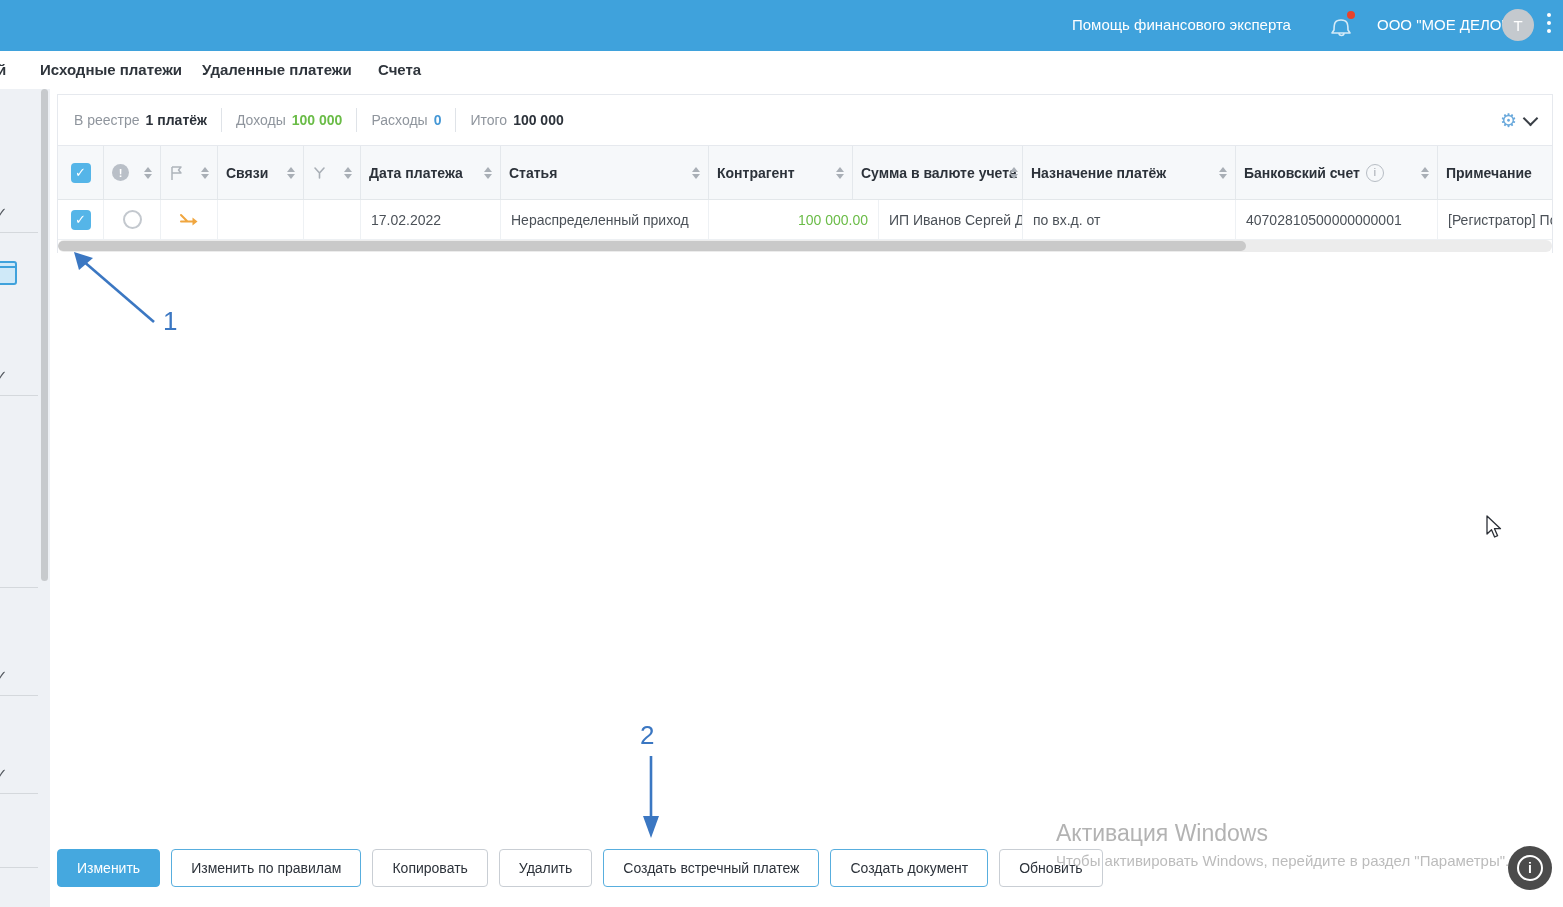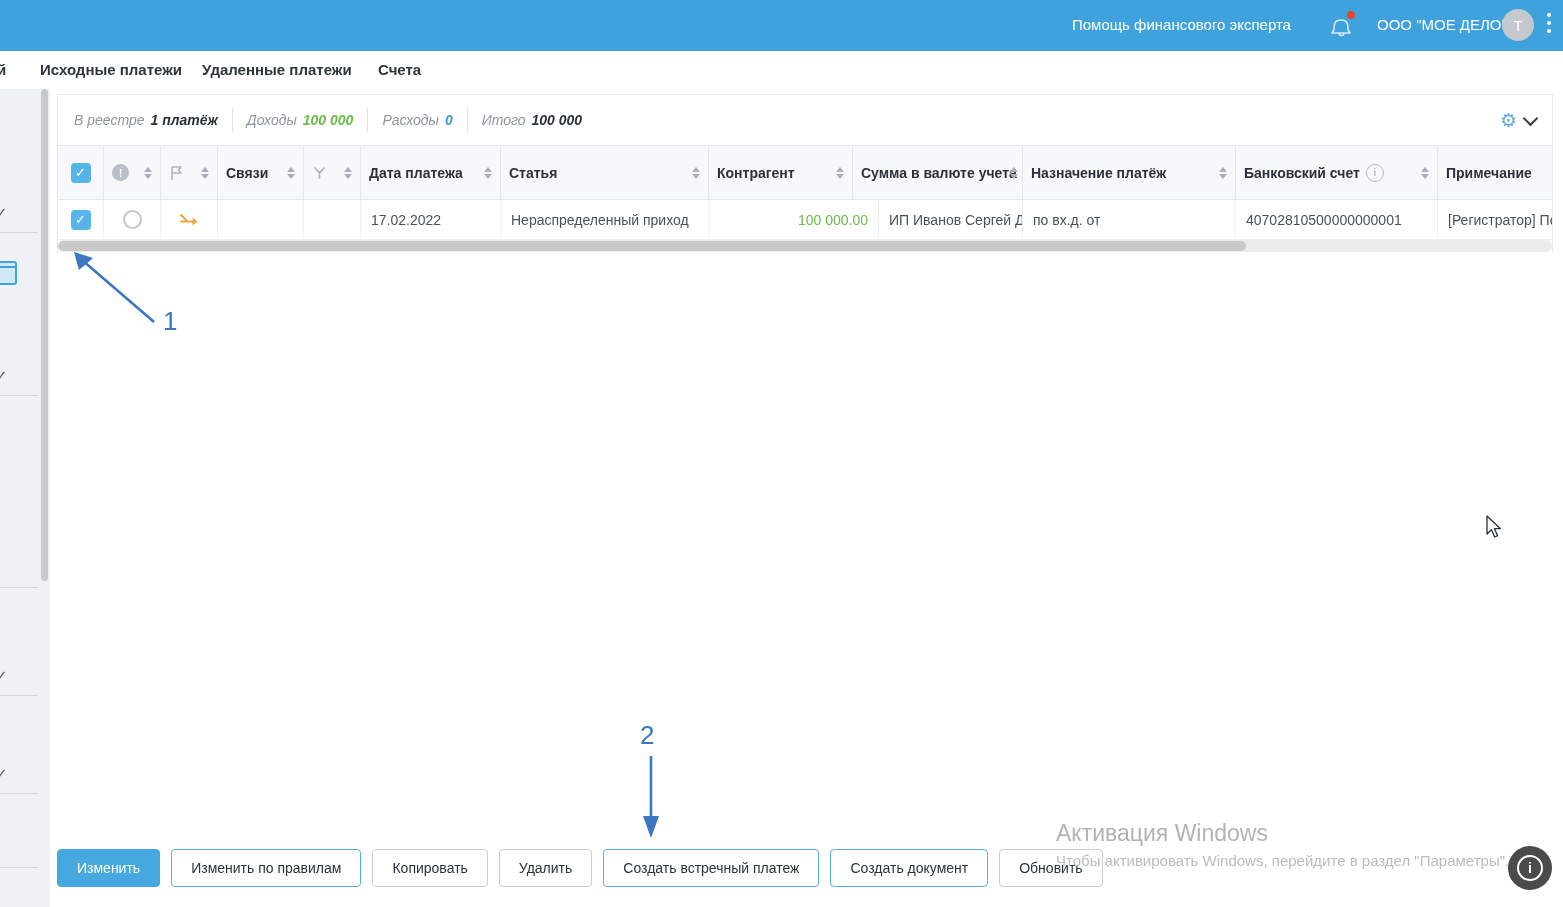--- a/index.html
+++ b/index.html
@@ -30,21 +30,21 @@
   
   #sidebar{left:0;top:89px;width:50px;height:818px;background:#eef1f5;}
   .sb-thumb{left:41px;top:0px;width:7px;height:492px;border-radius:4px;background:#c7cacd;}
   .sb-check{left:-5px;width:16px;font-size:15px;color:#565b61;}
   .sb-line{left:0;width:38px;height:1px;background:#d4d8dc;}
   .sb-cal{left:-9px;top:172px;width:22px;height:20px;border:2px solid #3fa2dc;border-radius:3px;background:#cfe9f8;}
   .sb-cal:before{content:"";position:absolute;left:0;top:3px;width:100%;height:2px;background:#3fa2dc;}
 
   
   #card{left:57px;top:94px;width:1496px;height:159px;border:1px solid #e6e9ee;border-bottom:none;background:#fff;box-sizing:border-box;}
-  .toolbar{display:flex;align-items:center;height:51px;border-bottom:1px solid #e6e9ee;padding:0 16px;box-sizing:border-box;font-size:14px;font-style:italic;}
+  .toolbar{display:flex;align-items:center;height:51px;border-bottom:1px solid #e6e9ee;padding:0 16px;box-sizing:border-box;font-size:14px;}
   .tl-item{display:flex;align-items:center;gap:6px;white-space:nowrap;}
   .tl-label{color:#8f959d;}
   .tl-val{font-weight:bold;color:#2c323a;}
   .tl-val.green{color:#6abc47;}
   .tl-val.blue{color:#4598d6;}
   .tl-sep{width:1px;height:24px;background:#dfe3e8;margin:0 14px;}
   .tl-right{margin-left:auto;display:flex;align-items:center;gap:8px;}
   .gear{color:#6aa9dc;font-size:19px;line-height:1;cursor:pointer;}
   .chev{width:9px;height:9px;border-right:2px solid #3a3f46;border-bottom:2px solid #3a3f46;transform:rotate(45deg);margin-top:-4px;cursor:pointer;}
 

